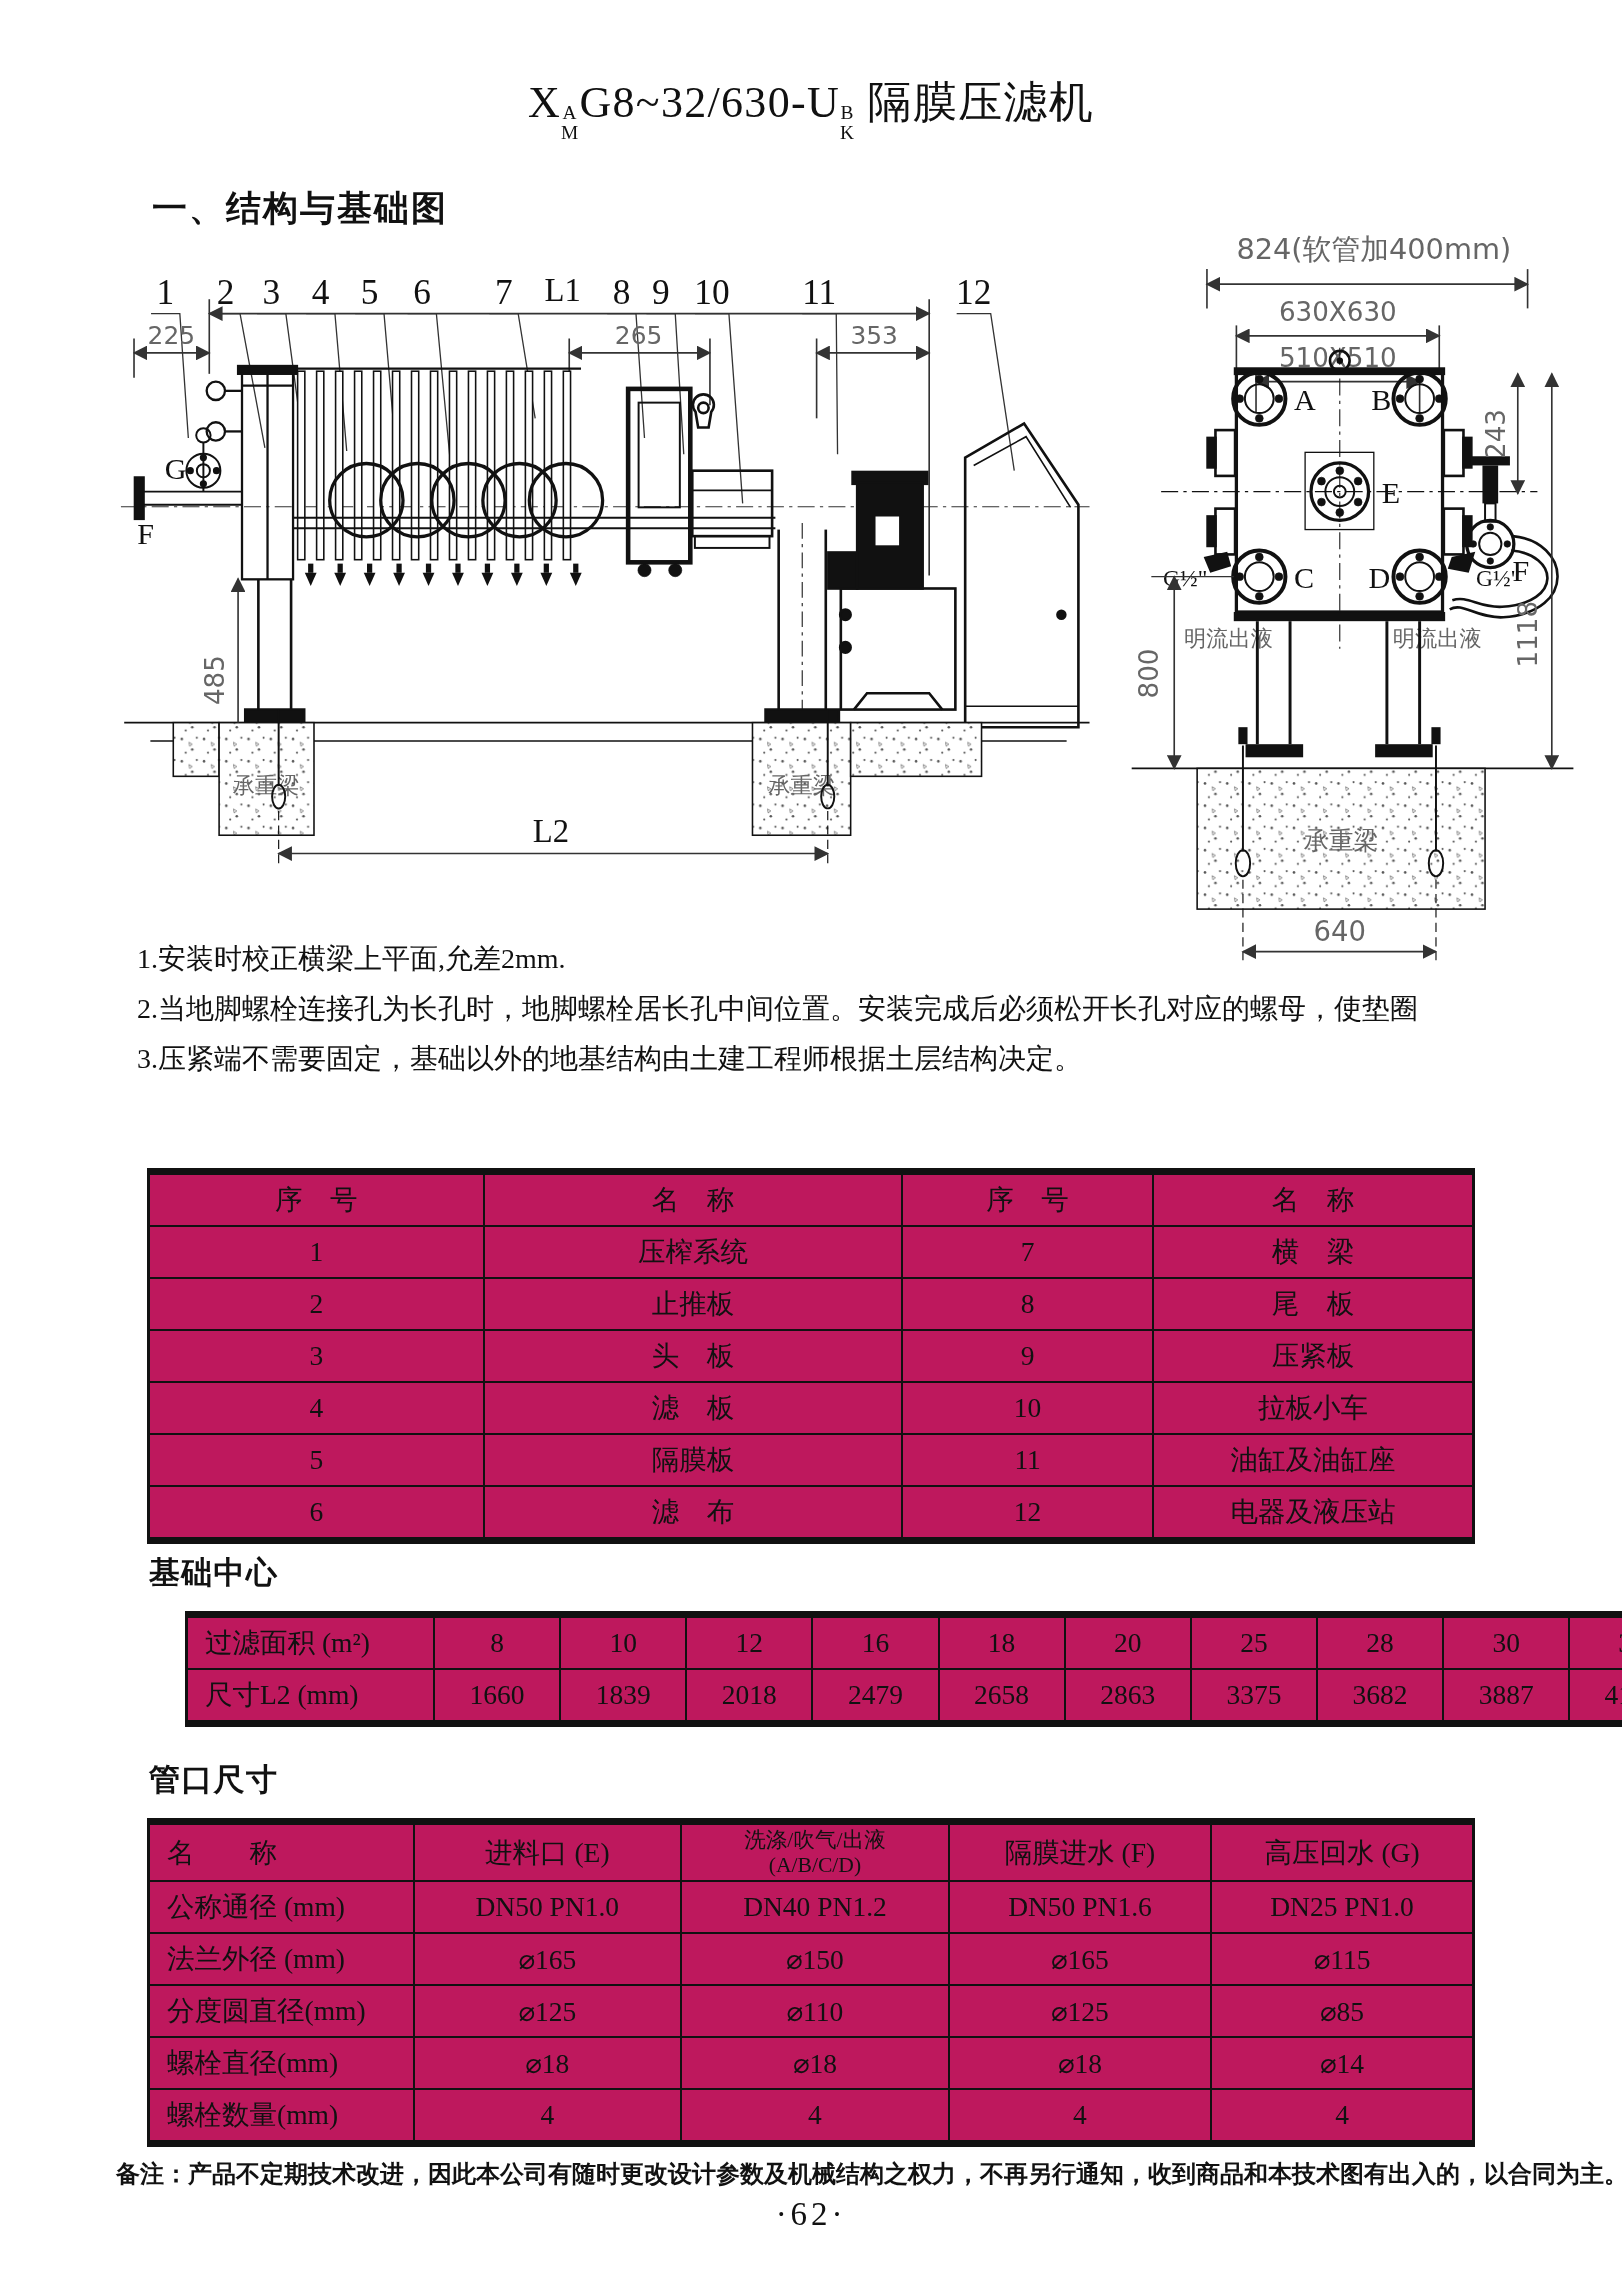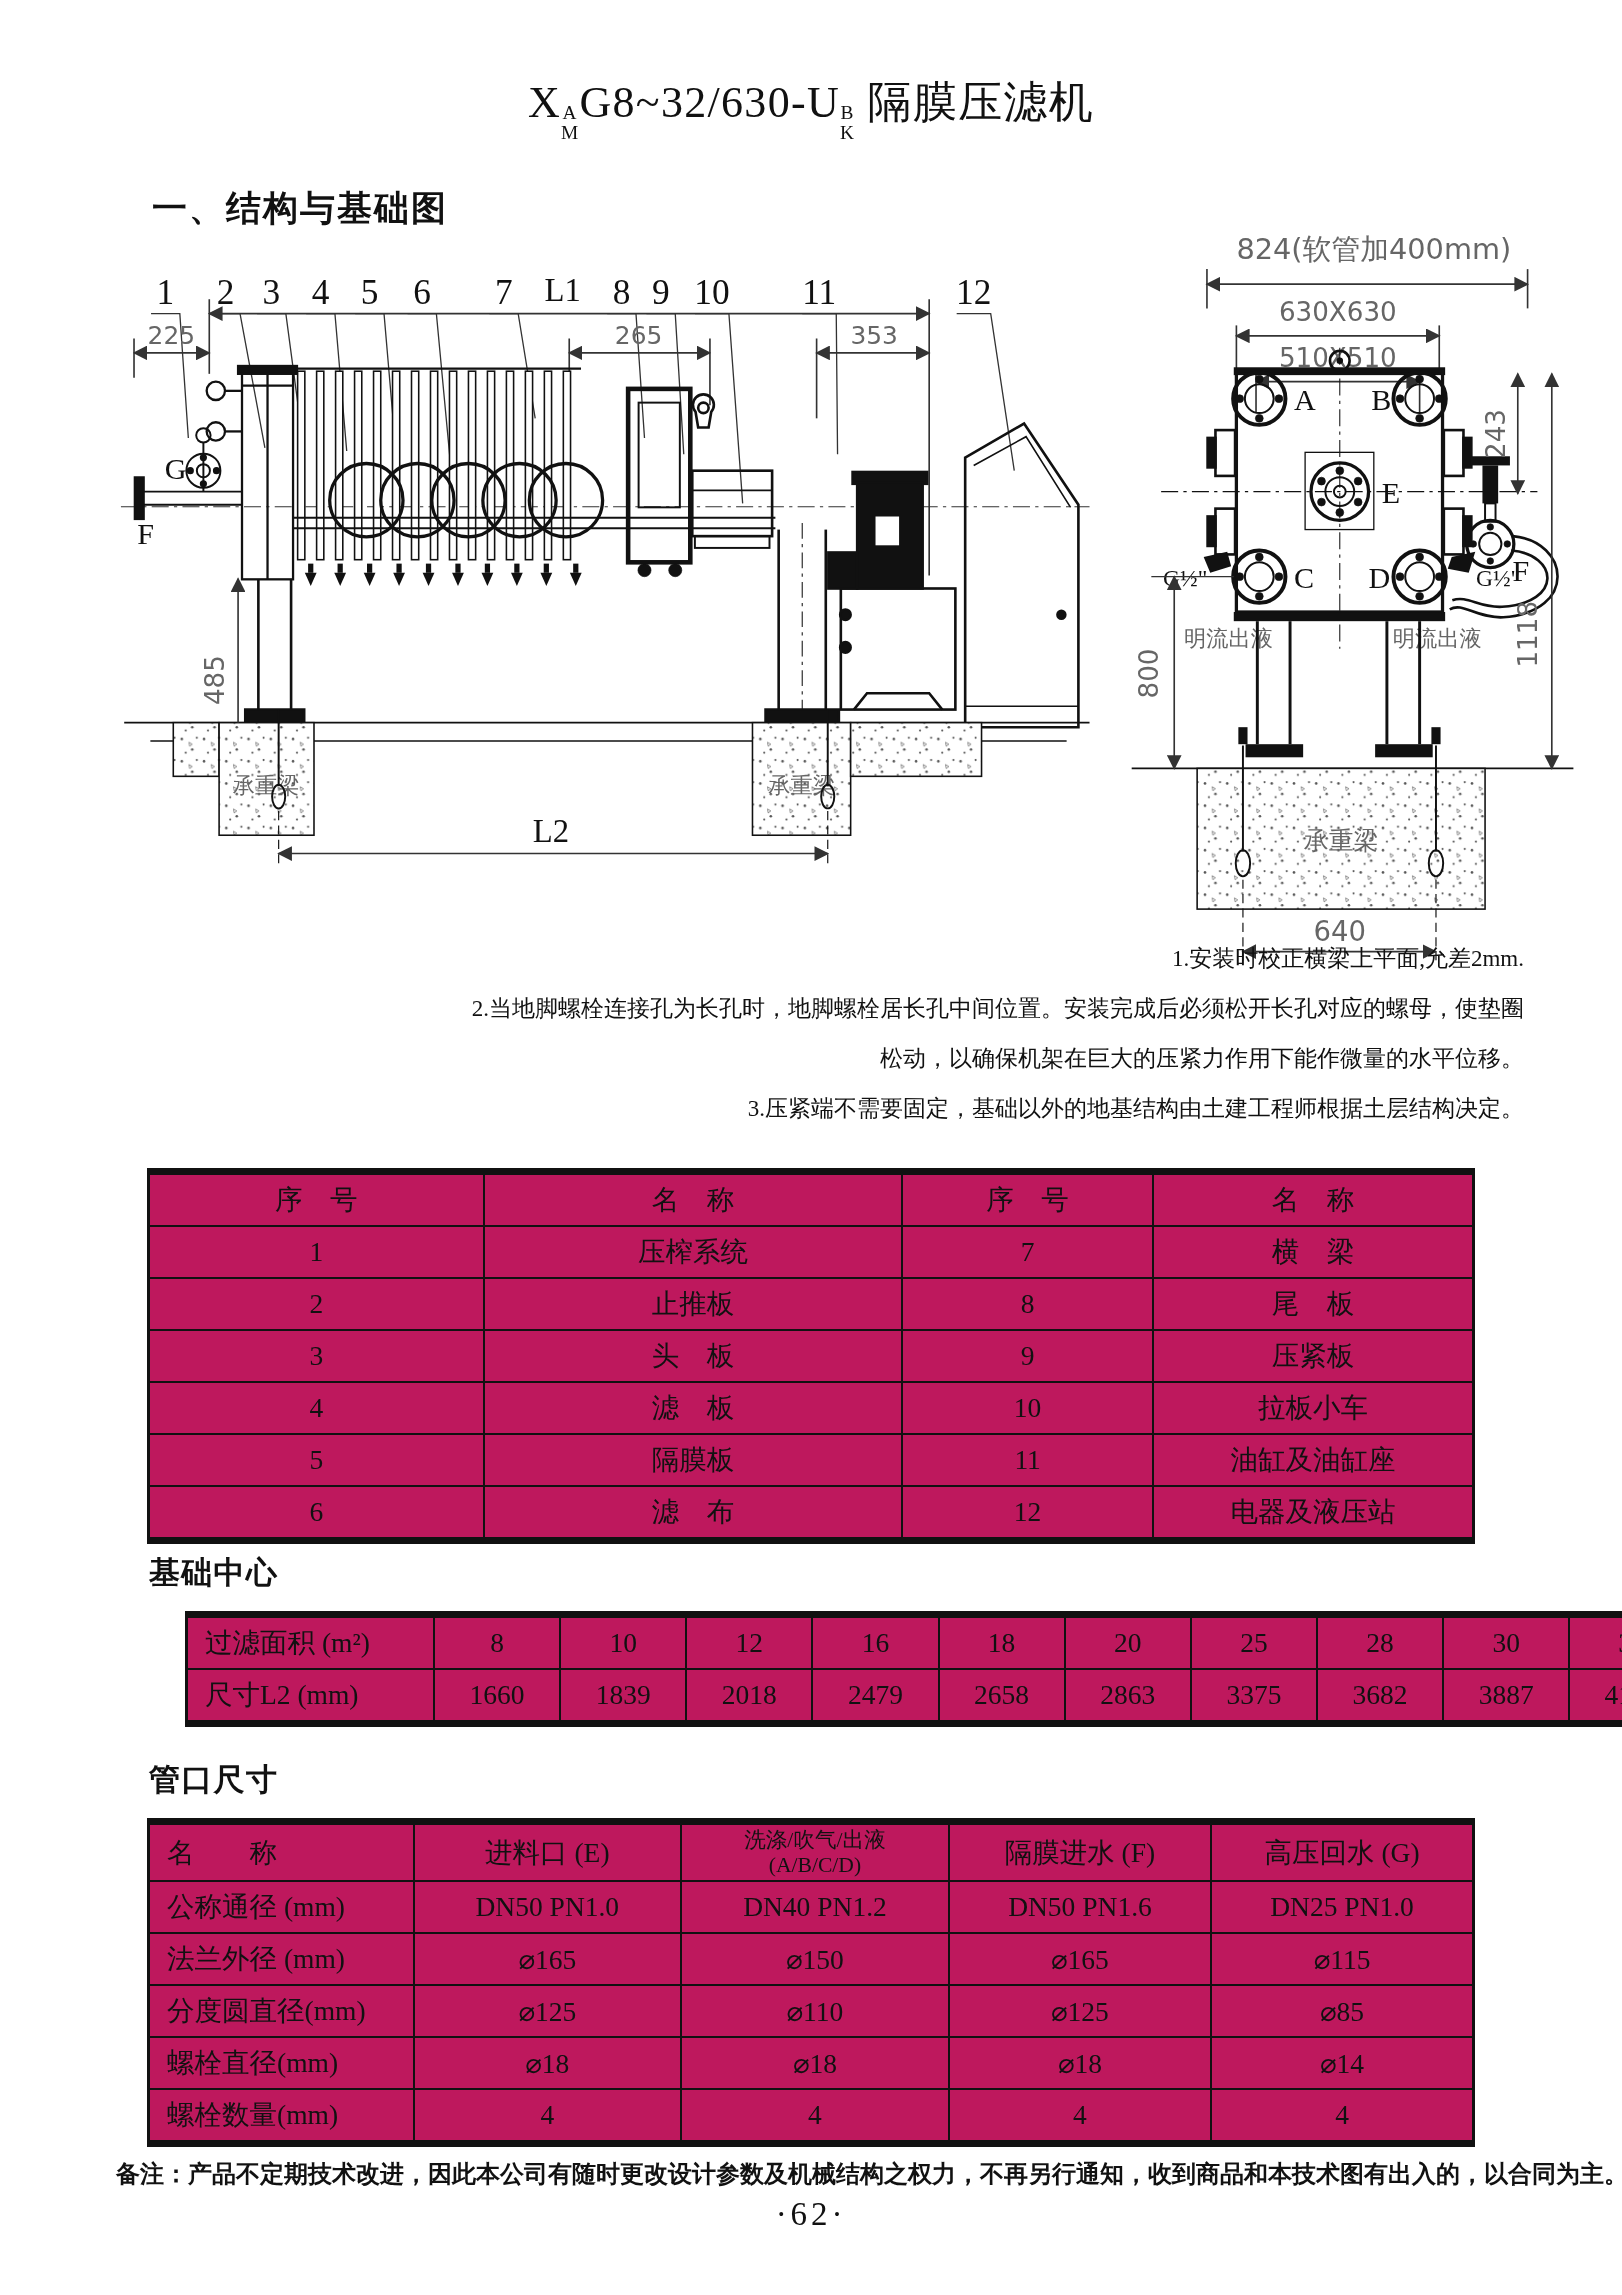--- a/index.html
+++ b/index.html
@@ -7,21 +7,21 @@
         font-family:"Liberation Serif","DejaVu Serif","DejaVu Sans",serif;color:#111;overflow:hidden;}
   .abs{position:absolute;}
   
   #title{top:73px;left:0;width:1622px;text-align:center;font-size:44px;letter-spacing:1.3px;}
   .stack{display:inline-flex;flex-direction:column;font-size:0.44em;line-height:1.02;
          vertical-align:-0.12em;text-align:center;}
   
   .h1{font-size:35px;font-weight:700;letter-spacing:2px;}
   .h2{font-size:31px;font-weight:700;letter-spacing:1.3px;text-align:center;}
   
-  #notes{top:934px;left:137px;width:1387px;font-size:23px;text-align:right;}
+  #notes{top:934px;left:137px;width:1387px;font-size:28px;}
   .note-line{height:50px;line-height:50px;white-space:nowrap;}
   .note-indent{padding-left:58px;}
   
   table{border-collapse:collapse;table-layout:fixed;background:#be185d;}
   .dtable{border:3.9px solid #111;border-top-width:7.9px;border-bottom-width:7.9px;}
   .dtable td{border:2px solid #111;text-align:center;font-size:27.5px;padding:0;
              overflow:hidden;white-space:nowrap;}
   #parts-table{left:147px;top:1168px;width:1328px;}
   #parts-table td{height:50px;}
   #found-table{left:147px;top:1611px;width:1512px;margin-left:38px;}
@@ -461,21 +461,20 @@
 
     <g stroke="#333" stroke-width="2.5">
       <line x1="200" y1="1115" x2="495" y2="1115" marker-start="url(#mAR)" marker-end="url(#mAR)"></line>
     </g>
     <text x="348" y="1098" text-anchor="middle" font-size="42" class="dimtxt">640</text>
   </svg>
 
   <div class="abs" id="notes">
     <div class="note-line">1.安装时校正横梁上平面,允差2mm.</div>
     <div class="note-line">2.当地脚螺栓连接孔为长孔时，地脚螺栓居长孔中间位置。安装完成后必须松开长孔对应的螺母，使垫圈</div>
-    <div class="note-line note-indent">松动，以确保机架在巨大的压紧力作用下能作微量的水平位移。</div>
     <div class="note-line">3.压紧端不需要固定，基础以外的地基结构由土建工程师根据土层结构决定。</div>
   </div>
 
   <table class="abs dtable" id="parts-table">
     <colgroup>
         <col style="width:25.3%">
         <col style="width:31.6%">
         <col style="width:18.9%">
         <col style="width:24.2%">
       </colgroup>

